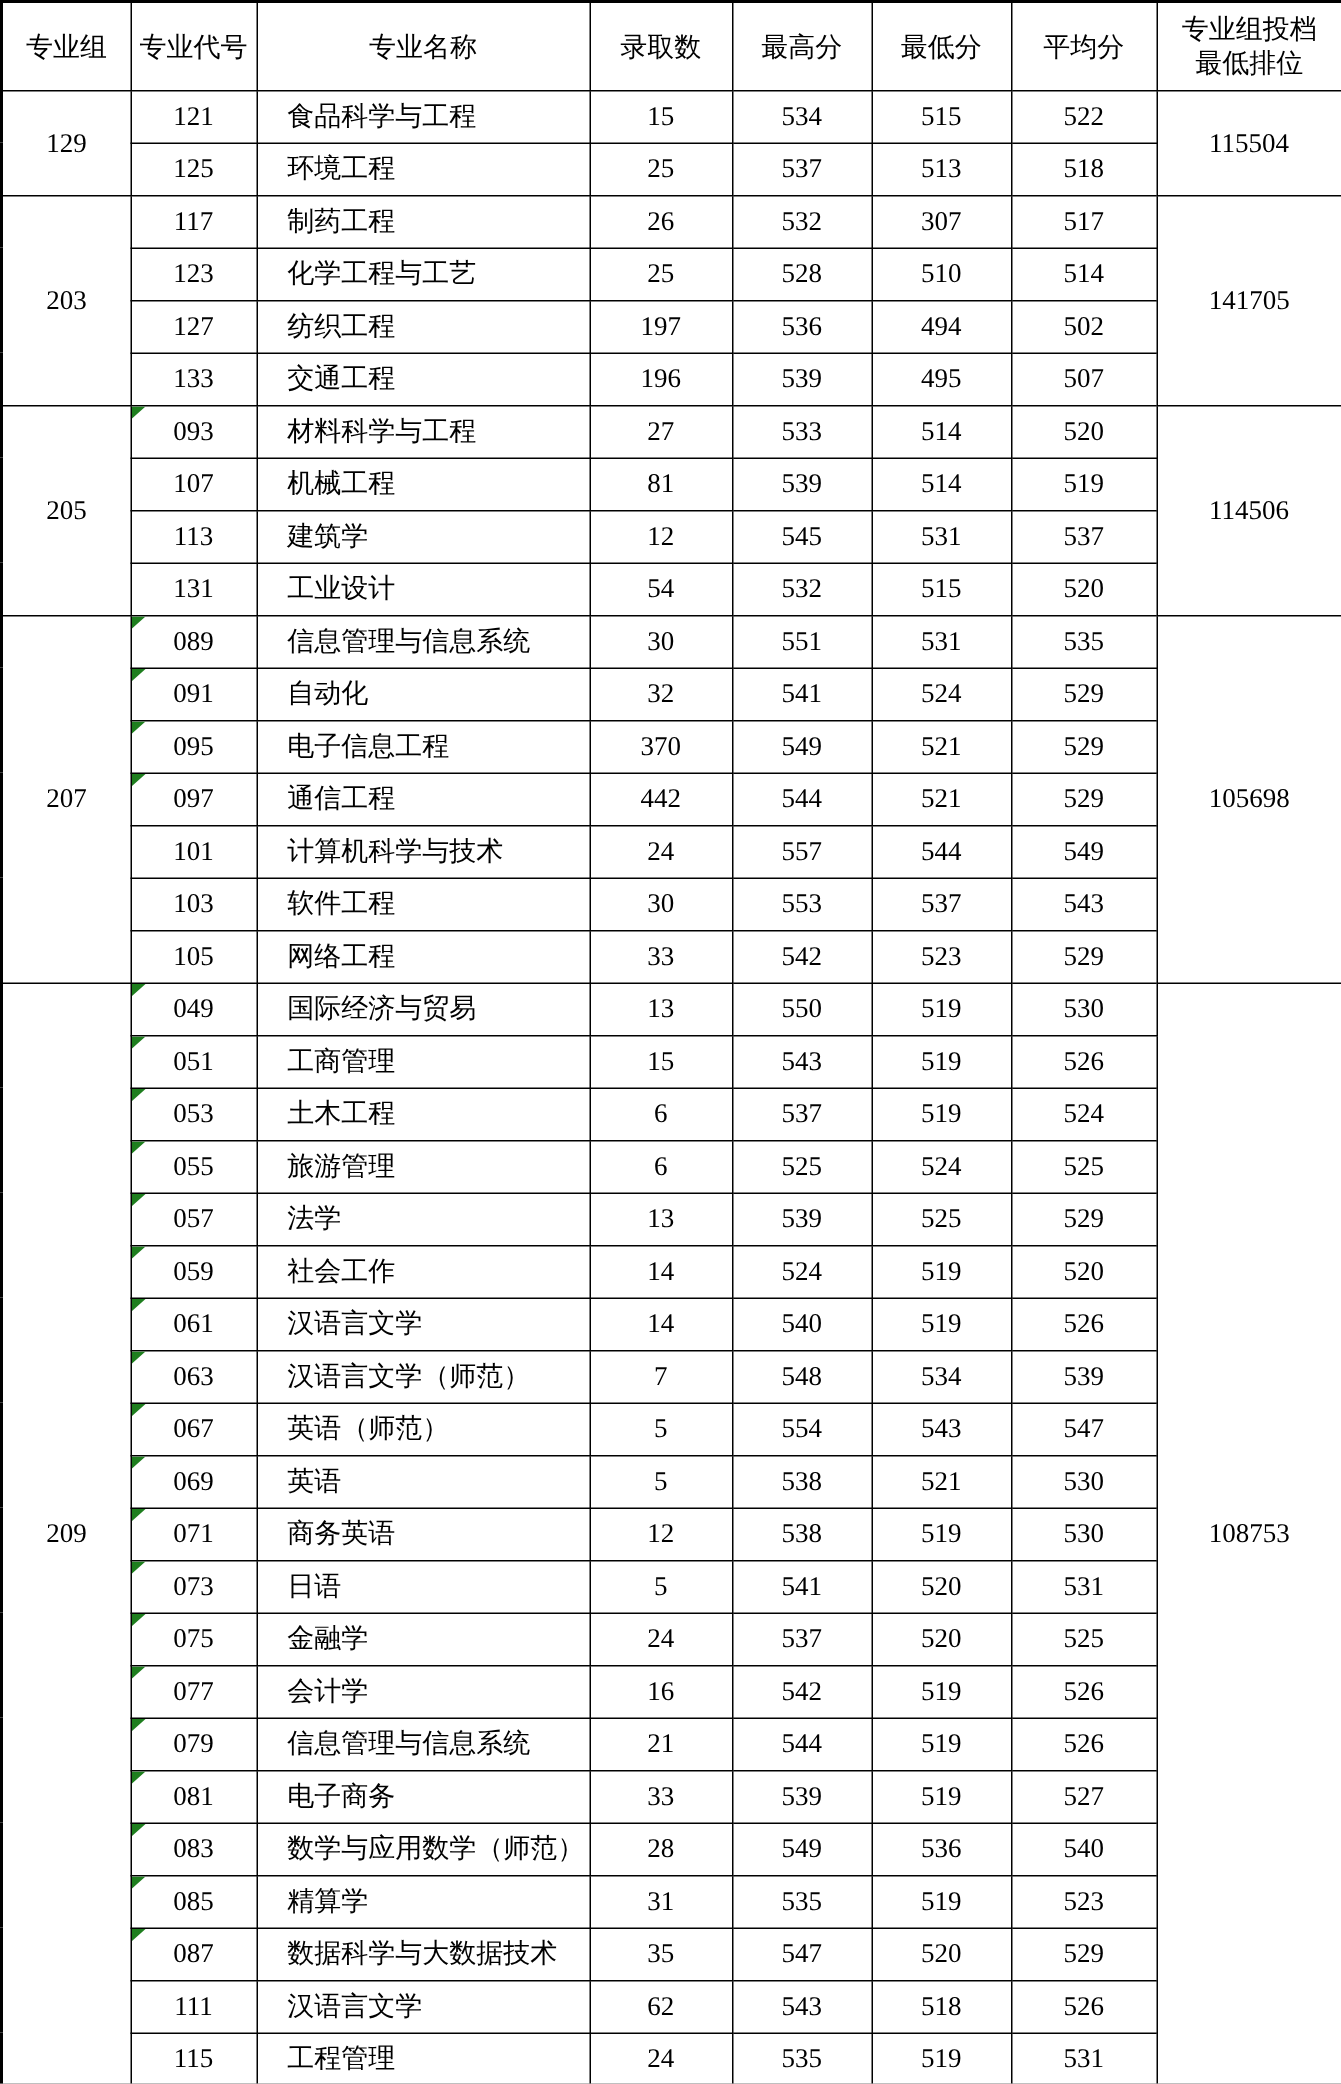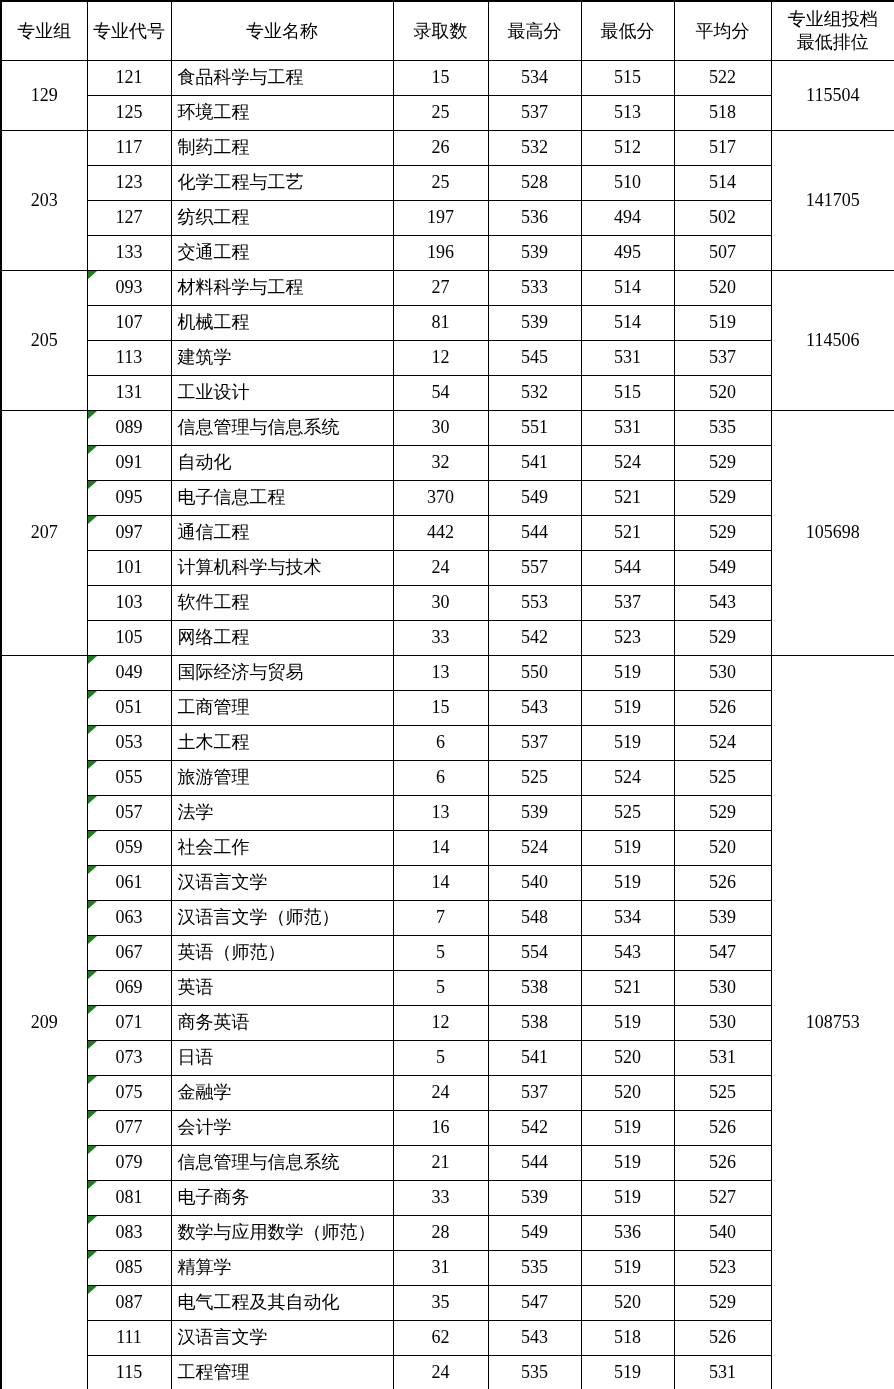--- a/index.html
+++ b/index.html
@@ -29,21 +29,21 @@
     position: relative;
     line-height: 1.25;
     overflow: hidden;
     white-space: nowrap;
   }
   thead tr { height: 59px; margin-top: 34px; }
   tbody tr { height: 35px; }
   th.rank-header { white-space: pre-line; }
   td.name {
     text-align: left;
-    padding-left: 6px;
+    padding-left: 20px;
   }
   .tri {
     position: absolute;
     top: 0;
     left: 0;
     width: 0;
     height: 0;
     border-top: 8px solid #1e7e1e;
     border-right: 9px solid transparent;
   }
@@ -93,21 +93,21 @@
         <td>537</td>
         <td>513</td>
         <td>518</td>
       </tr>
       <tr>
         <td rowspan="4">203</td>
         <td>117</td>
         <td class="name">制药工程</td>
         <td>26</td>
         <td>532</td>
-        <td>512</td>
+        <td>307</td>
         <td>517</td>
         <td rowspan="4">141705</td>
       </tr>
       <tr>
         <td>123</td>
         <td class="name">化学工程与工艺</td>
         <td>25</td>
         <td>528</td>
         <td>510</td>
         <td>514</td>
@@ -361,21 +361,21 @@
       <tr>
         <td><span class="tri"></span>085</td>
         <td class="name">精算学</td>
         <td>31</td>
         <td>535</td>
         <td>519</td>
         <td>523</td>
       </tr>
       <tr>
         <td><span class="tri"></span>087</td>
-        <td class="name">电气工程及其自动化</td>
+        <td class="name">数据科学与大数据技术</td>
         <td>35</td>
         <td>547</td>
         <td>520</td>
         <td>529</td>
       </tr>
       <tr>
         <td>111</td>
         <td class="name">汉语言文学</td>
         <td>62</td>
         <td>543</td>

